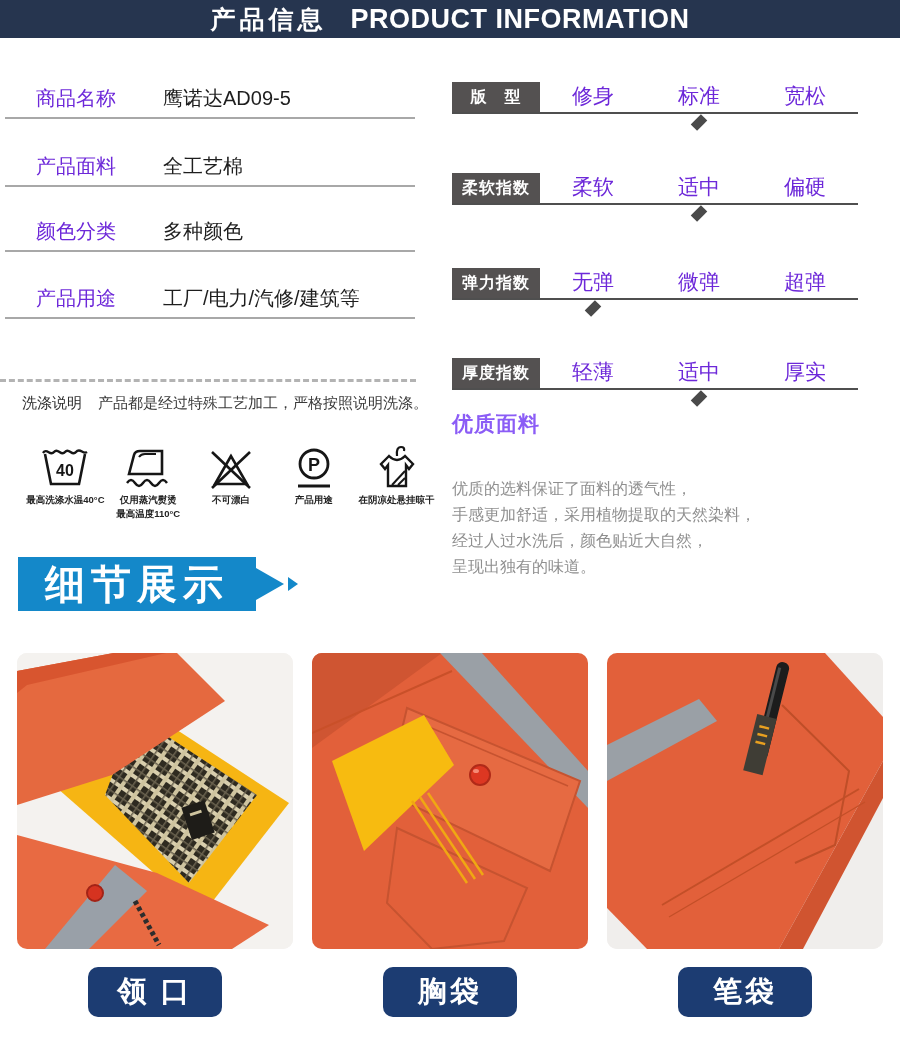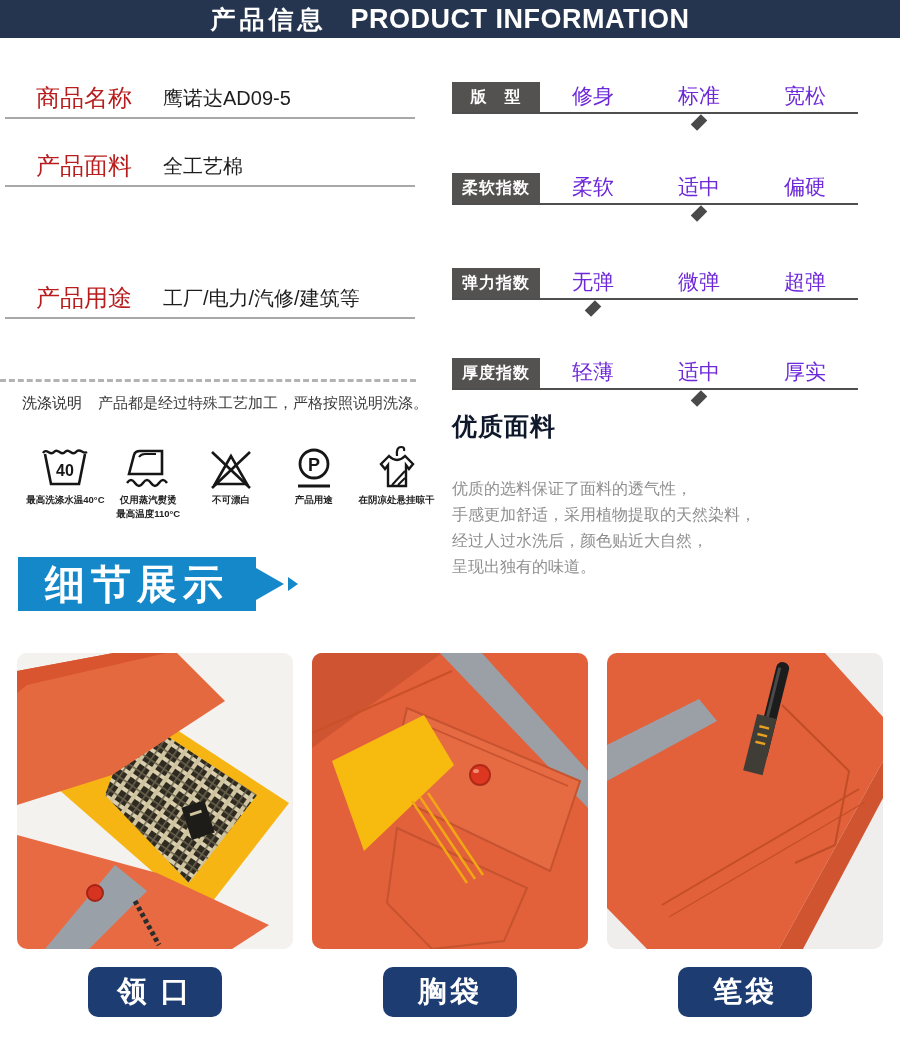--- a/index.html
+++ b/index.html
@@ -13,21 +13,21 @@
   
   .topbar{
     position:absolute;top:0;left:0;width:900px;height:38px;background:#26354f;
     display:flex;align-items:center;justify-content:center;gap:24px;color:#fff;
   }
   .topbar .cn{font-size:25px;font-weight:bold;letter-spacing:4px;}
   .topbar .en{font-size:27px;font-weight:bold;letter-spacing:0.5px;transform:scaleY(1.05);}
 
   
   .attr-row{position:absolute;left:5px;width:410px;height:35px;border-bottom:2px solid #a8a8a8;}
-  .attr-row .lbl{position:absolute;left:31px;top:0;line-height:32px;font-size:24px;color:#b91c1c;white-space:nowrap;}
+  .attr-row .lbl{position:absolute;left:31px;top:0;line-height:32px;font-size:20px;color:#6d28d9;white-space:nowrap;}
   .attr-row .val{position:absolute;left:158px;top:0;line-height:32px;font-size:20px;color:#1e1e1e;white-space:nowrap;}
 
   
   .ind-row{position:absolute;left:452px;width:406px;height:30px;border-bottom:2px solid #4f4f4f;}
   .ind-box{
     position:absolute;left:0;top:0;width:88px;height:30px;background:#545151;color:#fff;
     font-size:16px;font-weight:bold;display:flex;align-items:center;justify-content:center;
     letter-spacing:1px;box-sizing:border-box;white-space:nowrap;
   }
   .ind-opts{position:absolute;left:88px;top:0;width:318px;height:30px;display:flex;}
@@ -40,21 +40,21 @@
   
   .divider-dashed{position:absolute;left:0;top:379px;width:416px;border-top:3px dashed #b3b3b3;}
   .wash-note{position:absolute;left:22px;top:394px;width:420px;font-size:15px;color:#3a3a3a;white-space:nowrap;}
   .wash-note .wlbl{margin-right:16px;color:#2e2e2e;}
   .care-row{position:absolute;left:24px;top:443px;width:414px;display:flex;}
   .care-cell{flex:1;text-align:center;}
   .care-cell svg{display:block;margin:0 auto;}
   .care-cell .cap{font-size:9.5px;font-weight:bold;color:#222;line-height:11px;margin-top:3px;white-space:nowrap;}
 
   
-  .fabric-title{position:absolute;left:452px;top:410px;font-size:25px;font-weight:bold;color:#0f172a;letter-spacing:1px;}
+  .fabric-title{position:absolute;left:452px;top:410px;font-size:21px;font-weight:bold;color:#8b5cf6;letter-spacing:1px;}
   .fabric-lines{position:absolute;left:452px;top:444px;width:420px;margin-top:32px;}
   .fabric-lines div{font-size:16px;color:#8f8f8f;line-height:26px;white-space:nowrap;}
 
   
   .banner{
     position:absolute;left:18px;top:557px;width:238px;height:54px;background:#1488c9;color:#fff;
     font-size:40px;font-weight:bold;letter-spacing:6px;
     display:flex;align-items:center;justify-content:center;
   }
   .banner-arrow{
@@ -89,20 +89,24 @@
     <span class="en">PRODUCT INFORMATION</span>
   </div>
 
   <div class="attr-row" style="top:82px">
     <span class="lbl">商品名称</span>
     <span class="val">鹰诺达AD09-5</span>
   </div>
   <div class="attr-row" style="top:150px">
     <span class="lbl">产品面料</span>
     <span class="val">全工艺棉</span>
+  </div>
+  <div class="attr-row" style="top:215px">
+    <span class="lbl">颜色分类</span>
+    <span class="val">多种颜色</span>
   </div>
   <div class="attr-row" style="top:282px">
     <span class="lbl">产品用途</span>
     <span class="val">工厂/电力/汽修/建筑等</span>
   </div>
 
   <div class="ind-row" style="top:82px">
     <div class="ind-box">版　型</div>
     <div class="ind-opts">
       <span>修身</span>

